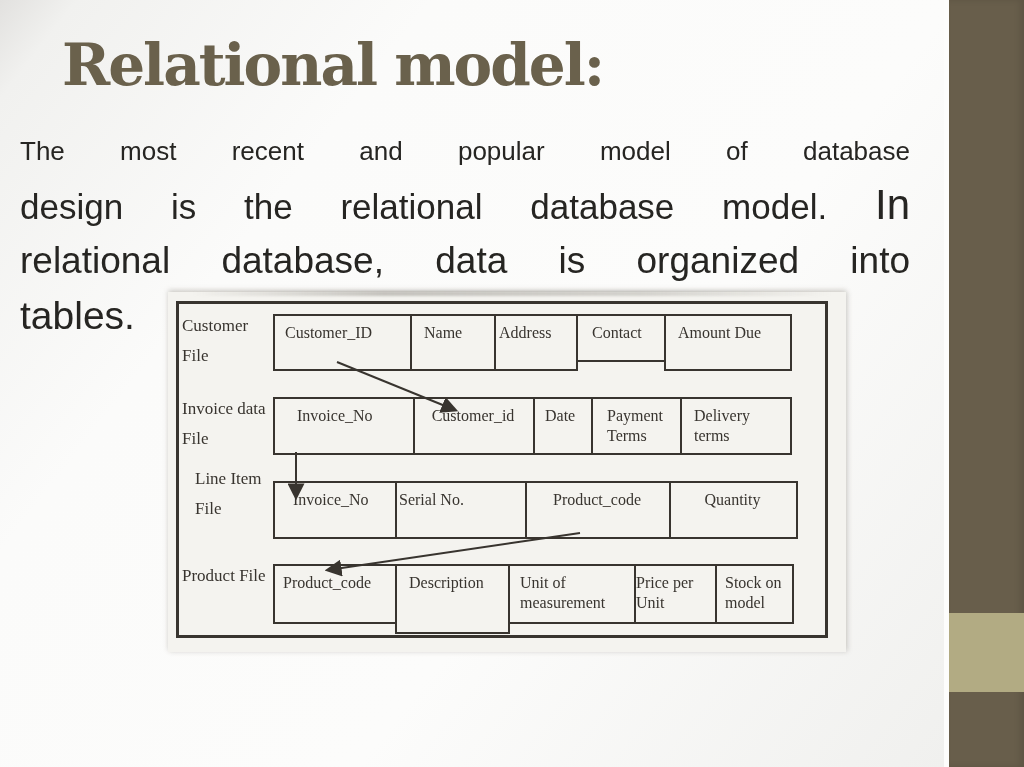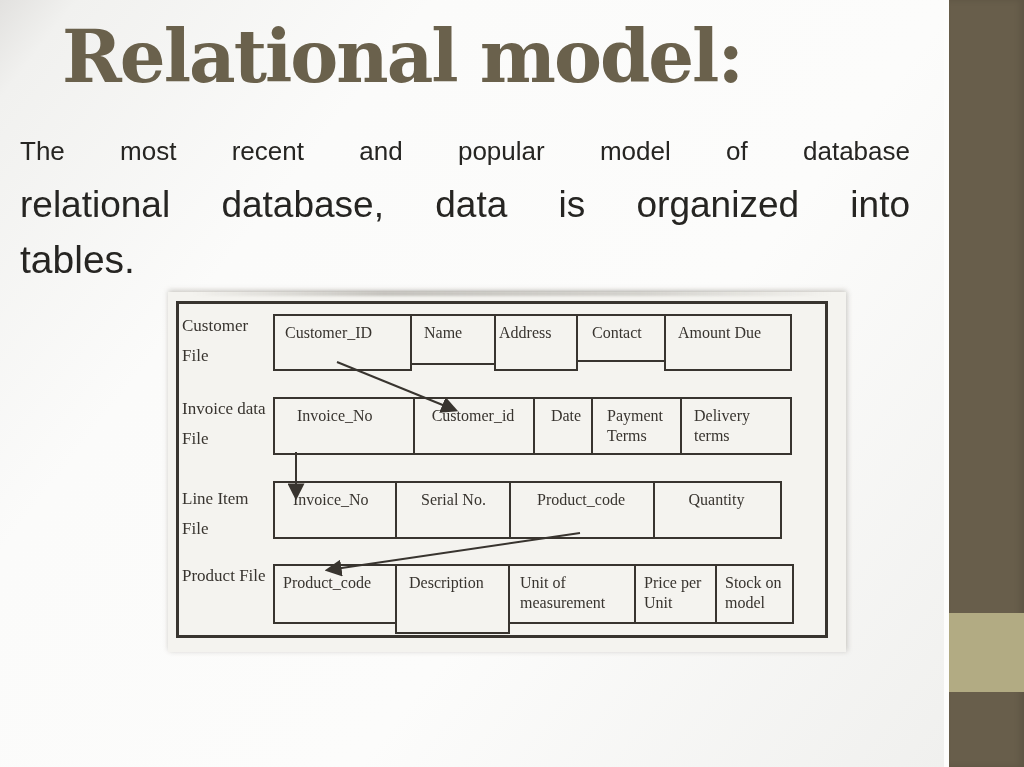--- a/index.html
+++ b/index.html
@@ -18,22 +18,22 @@
   
   .content{position:absolute;left:0;top:0;width:944px;height:767px;
     background:linear-gradient(128deg,#e2e1df 0%,#f1f1ef 5%,#fbfbfa 28%,#fcfcfb 62%,#f0f0ee 100%);}
 
   
   .bar{position:absolute;left:949px;top:0;width:75px;height:767px;background:var(--bar-dark);
     box-shadow:inset -4px 0 6px rgba(0,0,0,.10);}
   .band{position:absolute;left:0;top:613px;width:75px;height:79px;background:var(--band-light);}
 
   
-  .title{position:absolute;left:62px;top:26px;font-family:"DejaVu Serif","Liberation Serif",serif;
-    font-weight:700;font-size:72px;line-height:62px;letter-spacing:-2px;color:var(--title-color);white-space:nowrap;}
+  .title{position:absolute;left:62px;top:34px;font-family:"DejaVu Serif","Liberation Serif",serif;
+    font-weight:700;font-size:58px;line-height:62px;letter-spacing:-2px;color:var(--title-color);white-space:nowrap;}
 
   
   .para{position:absolute;left:20px;top:124px;width:890px;color:var(--body-ink);}
   .jline{text-align:justify;text-align-last:justify;line-height:54px;white-space:normal;}
   .l1{font-size:26px;}
   .l2{font-size:35px;}
   .l2 .big{font-size:42px;}
   .l3{font-size:37px;}
   .l4{font-size:39px;line-height:56px;text-align:left;}
 
@@ -57,57 +57,58 @@
 </head>
 <body>
 
 <div class="slide">
   <div class="content">
 
     <h1 class="title">Relational model:</h1>
 
     <div class="para">
       <div class="jline l1">The most recent and popular model of database</div>
+      <div class="jline l2"><span>design is the relational database model.</span> <span class="big">In</span></div>
       <div class="jline l3">relational database, data is organized into</div>
       <div class="l4">tables.</div>
     </div>
 
     <div class="scan">
       <div class="smudge"></div>
       <div class="outer"></div>
       <div id="tables">
           <div class="lbl" style="top: 19px;">Customer File</div>
           <div class="row" style="top: 22px;">
             <div class="cell" style="width: 139px; height: 57px; padding-left: 10px;">Customer_ID</div>
-            <div class="cell" style="width: 86px; height: 51px; padding-left: 12px;">Name</div>
+            <div class="cell" style="width: 86px; height: 57px; padding-left: 12px;">Name</div>
             <div class="cell" style="width: 84px; height: 57px; padding-left: 3px;">Address</div>
             <div class="cell" style="width: 90px; height: 48px; padding-left: 14px;">Contact</div>
             <div class="cell" style="width: 128px; height: 57px; padding-left: 12px;">Amount Due</div>
           </div>
           <div class="lbl" style="top: 102px;">Invoice data File</div>
           <div class="row" style="top: 105px;">
             <div class="cell" style="width: 142px; height: 58px; padding-left: 22px;">Invoice_No</div>
             <div class="cell center" style="width: 122px; height: 58px;">Customer_id</div>
-            <div class="cell" style="width: 60px; height: 58px; padding-left: 10px; text-align: center;">Date</div>
+            <div class="cell" style="width: 60px; height: 58px; padding-left: 10px;">Date</div>
             <div class="cell" style="width: 91px; height: 58px; padding-left: 14px;">Payment Terms</div>
             <div class="cell" style="width: 112px; height: 58px; padding-left: 12px;">Delivery terms</div>
           </div>
-          <div class="lbl" style="top: 192px;">Line Item File</div>
+          <div class="lbl" style="top: 172px; margin-left: 13px;">Line Item File</div>
           <div class="row" style="top: 189px;">
             <div class="cell" style="width: 124px; height: 58px; padding-left: 18px;">Invoice_No</div>
-            <div class="cell" style="width: 116px; height: 58px; padding-left: 24px;">Serial No.</div>
+            <div class="cell" style="width: 132px; height: 58px; padding-left: 2px;">Serial No.</div>
             <div class="cell center" style="width: 146px; height: 58px;">Product_code</div>
             <div class="cell center" style="width: 129px; height: 58px;">Quantity</div>
           </div>
           <div class="lbl" style="top: 269px;">Product File</div>
           <div class="row" style="top: 272px;">
             <div class="cell" style="width: 124px; height: 60px; padding-left: 8px;">Product_code</div>
             <div class="cell" style="width: 115px; height: 70px; padding-left: 12px;">Description</div>
             <div class="cell" style="width: 128px; height: 60px; padding-left: 10px;">Unit of measurement</div>
-            <div class="cell" style="width: 83px; height: 60px; padding-left: 8px;">Price per Unit</div>
+            <div class="cell" style="width: 83px; height: 60px; ">Price per Unit</div>
             <div class="cell" style="width: 79px; height: 60px; padding-left: 8px;">Stock on model</div>
           </div>
         </div>
       <svg id="arrows" class="rel" width="678" height="360" viewBox="0 0 678 360">
         <defs>
           <marker id="arrowhead" viewBox="0 0 10 10" refX="8" refY="5" markerWidth="8.5" markerHeight="8.5" orient="auto-start-reverse">
             <path d="M0,0 L10,5 L0,10 z" fill="#38342f"></path>
           </marker>
         </defs>
       <line x1="169" y1="70" x2="287" y2="118" stroke="#38342f" stroke-width="2" marker-end="url(#arrowhead)" aria-label="Customer File.Customer_ID -&gt; Invoice data File.Customer_id"></line>

